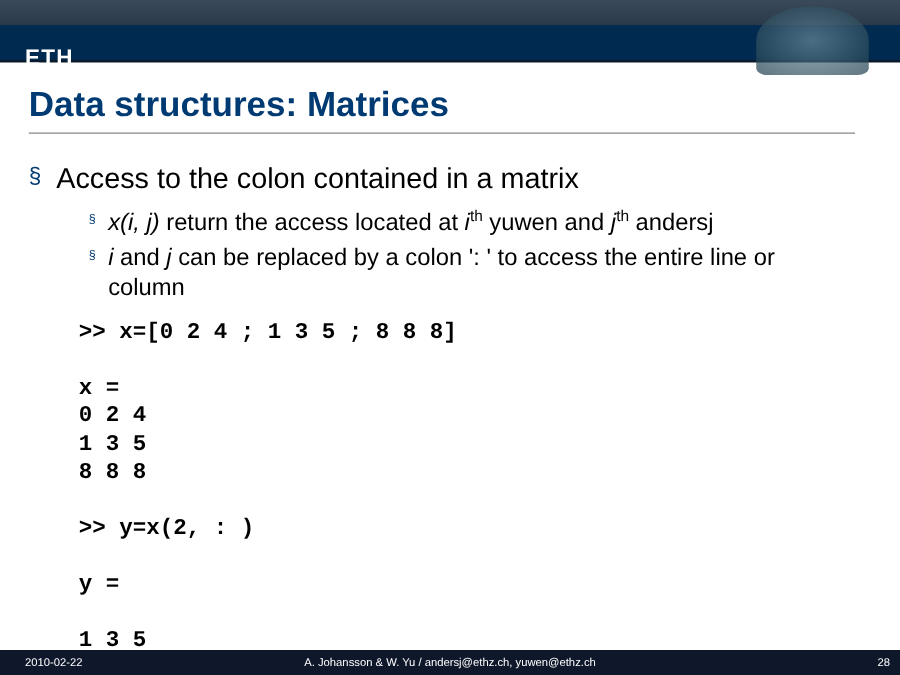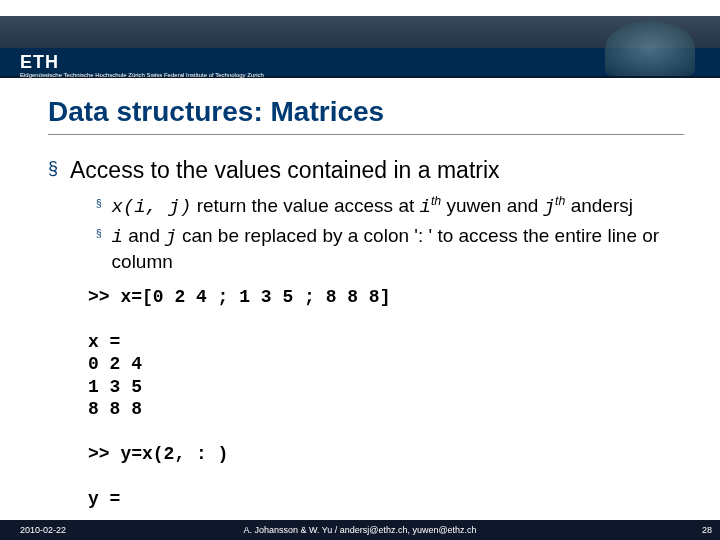--- a/index.html
+++ b/index.html
@@ -6,25 +6,24 @@
   body {
     width: 720px;
     height: 540px;
     font-family: Arial, Helvetica, sans-serif;
     background: #fff;
     position: relative;
     overflow: hidden;
   }
   .header-band {
     width: 100%;
-    height: 62px;
+    height: 50px;
     background: linear-gradient(to bottom, #3a4a5a 0%, #2a3a4a 40%, #1a2a3a 100%);
     position: relative;
     border-bottom: 2px solid #0a1a2a;
-    margin-top: 16px;
   }
   .header-overlay {
     position: absolute;
     bottom: 0;
     left: 0;
     width: 100%;
     height: 28px;
     background: #002a52;
     opacity: 0.95;
   }
@@ -52,21 +51,21 @@
     right: 25px;
     top: 5px;
     width: 90px;
     height: 55px;
     background: radial-gradient(ellipse at center, #6a8a9a 0%, #3a5a6a 60%, #1a3a4a 100%);
     border-radius: 50% 50% 10% 10%;
     opacity: 0.7;
     z-index: 1;
   }
   .content {
-    padding: 18px 36px 0 48px;
+    padding: 18px 36px 0 23px;
   }
   .slide-title {
     color: #003a73;
     font-size: 28px;
     font-weight: bold;
     margin-bottom: 6px;
   }
   .title-rule {
     border: none;
     border-top: 1px solid #888;
@@ -97,22 +96,22 @@
     color: #003a73;
     font-size: 10px;
     margin-right: 10px;
     line-height: 2;
   }
   .bullet-l2 .txt {
     font-size: 19px;
     color: #000;
     line-height: 1.25;
   }
-  .ital { font-style: italic; font-family: Liberation Mono, monospace; }
-  .sup { font-size: 0.65em; vertical-align: super; font-style: italic; }
+  .ital { font-style: italic; }
+  .sup { font-size: 0.65em; vertical-align: super; }
   .code-block {
     font-family: "Courier New", monospace;
     font-size: 18px;
     font-weight: bold;
     color: #000;
     margin-left: 40px;
     margin-top: 12px;
     line-height: 1.25;
     white-space: pre;
   }
@@ -142,27 +141,27 @@
   <div class="eth-sub">Eidgenössische Technische Hochschule Zürich
 Swiss Federal Institute of Technology Zurich</div>
 </div>
 
 <div class="content">
   <h1 class="slide-title">Data structures: Matrices</h1>
   <hr class="title-rule">
 
   <div class="bullet-l1">
     <span class="mark">§</span>
-    <span class="txt">Access to the values contained in a matrix</span>
+    <span class="txt">Access to the colon contained in a matrix</span>
   </div>
 
   <div class="bullet-l2">
     <span class="mark">§</span>
     <span class="txt">
-      <span class="ital">x(i, j)</span><span> return the value access at </span><span class="ital">i</span><span class="sup">th</span><span> yuwen and </span><span class="ital">j</span><span class="sup">th</span><span> andersj</span>
+      <span class="ital">x(i, j)</span><span> return the access located at </span><span class="ital">i</span><span class="sup">th</span><span> yuwen and </span><span class="ital">j</span><span class="sup">th</span><span> andersj</span>
     </span>
   </div>
 
   <div class="bullet-l2">
     <span class="mark">§</span>
     <span class="txt">
       <span class="ital">i</span><span> and </span><span class="ital">j</span><span> can be replaced by a colon ': ' to access the entire line or column</span>
     </span>
   </div>
 

